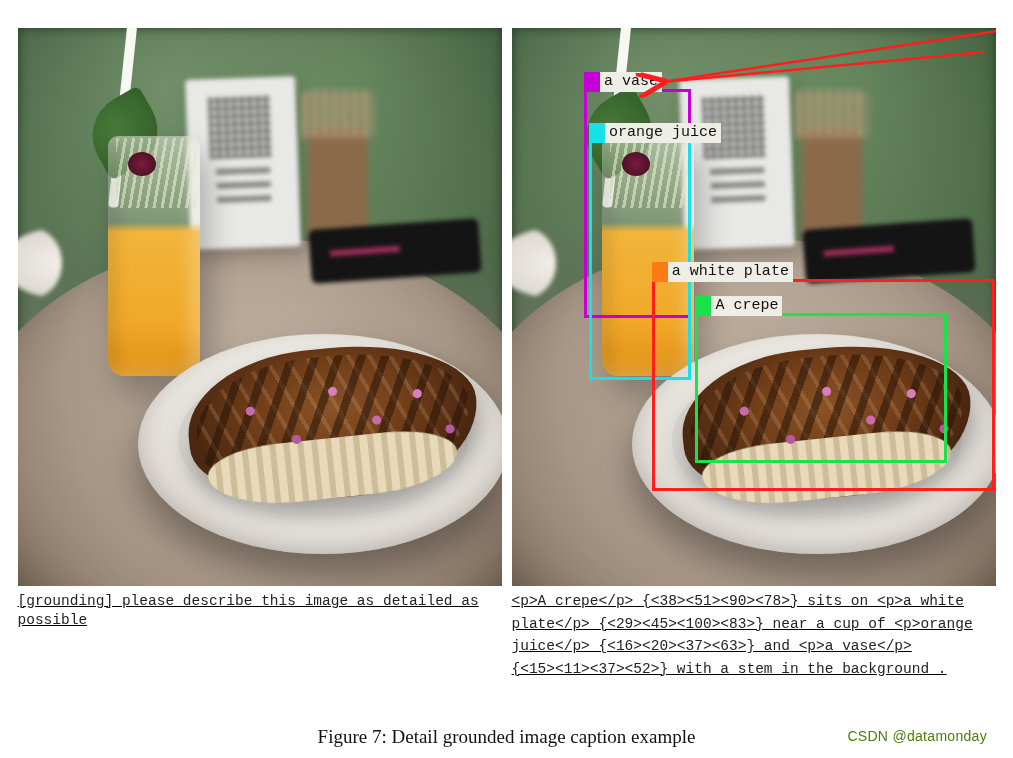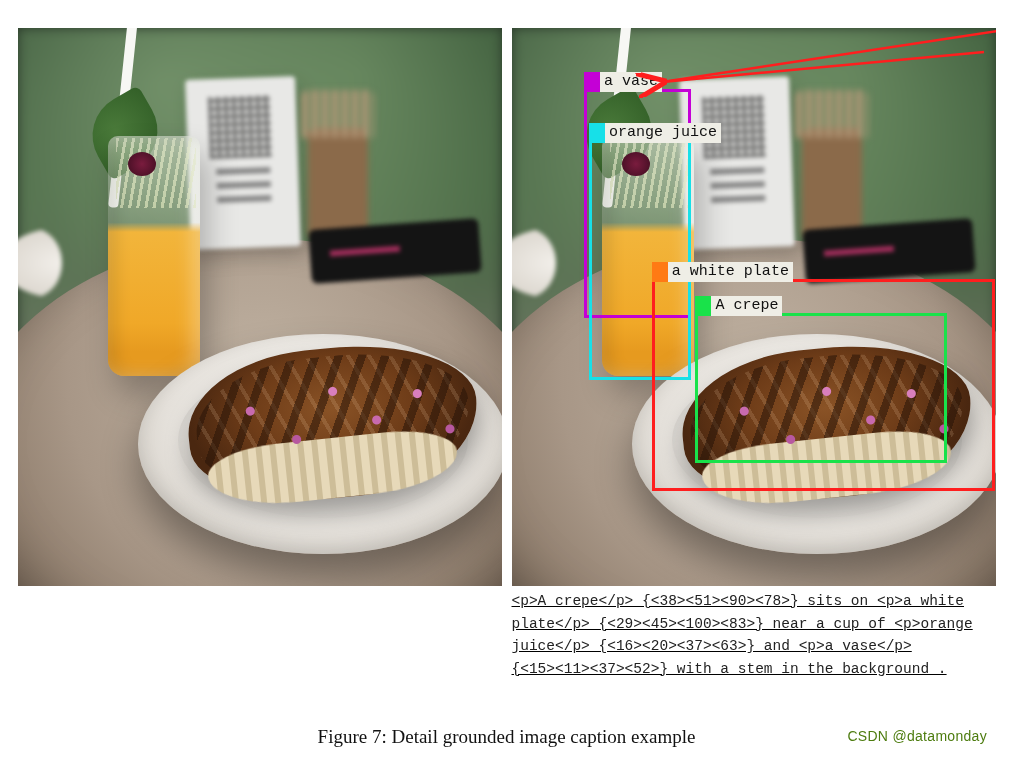--- a/index.html
+++ b/index.html
@@ -231,20 +231,23 @@
       <div class="wallet"></div>
       <div class="straw"></div>
       <div class="garnish-leaf"></div>
       <div class="garnish-straws"></div>
       <div class="glass"></div>
       <div class="garnish-flower"></div>
       <div class="plate"></div>
       <div class="pastry"></div>
       <div class="cream"></div>
       <div class="petals"></div>
+    </div>
+    <div class="caption-block">
+      <div class="caption-line">[grounding] please describe this image as detailed as possible</div>
     </div>
   </div>
 
   <div class="panel">
     <div class="photo">
       <div class="bg-greenery"></div>
       <div class="floor"></div>
       <div class="table-rim"></div>
       <div class="table-top"></div>
       <div class="plate-edge-left"></div>

